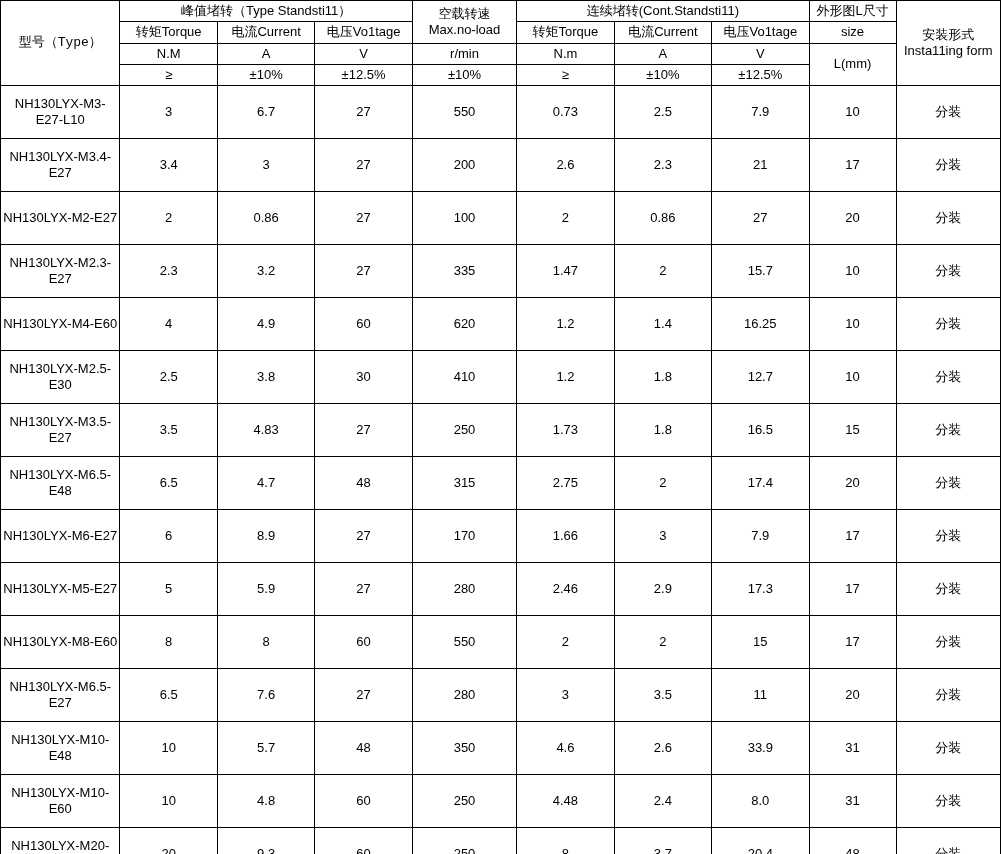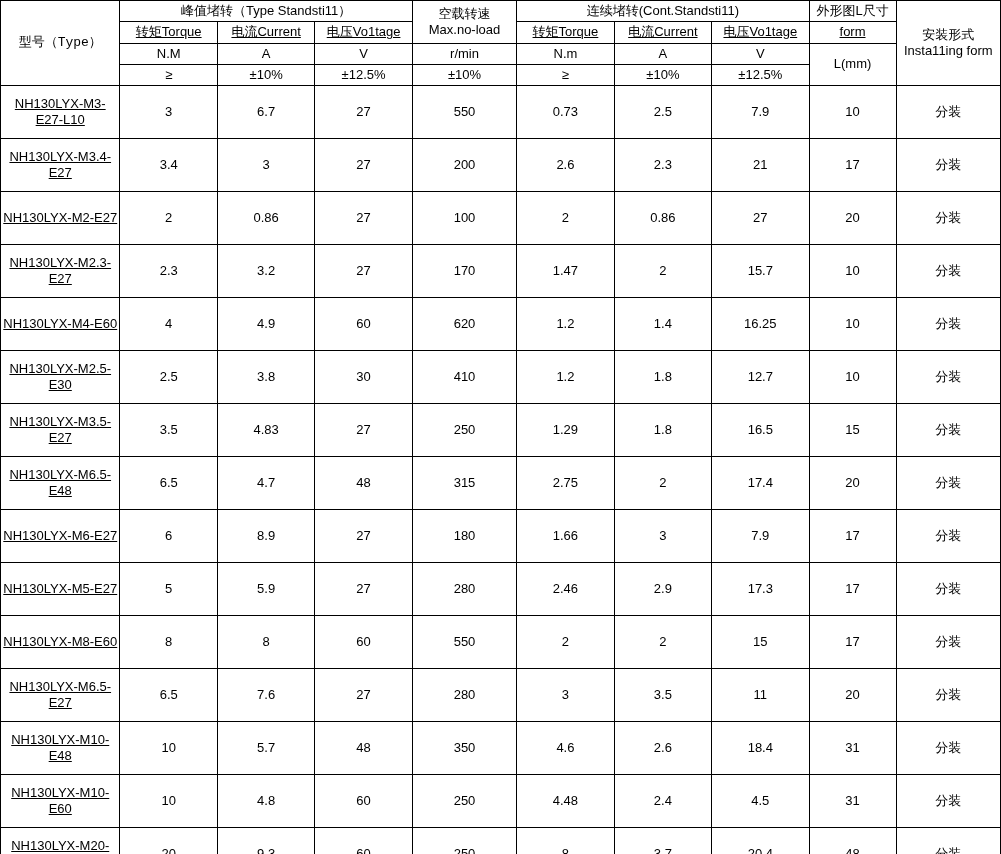--- a/index.html
+++ b/index.html
@@ -38,21 +38,20 @@
   col.c-size   { width: 75px; }
   col.c-inst   { width: 90px; }
 
   .grp-head {
     font-size: 13px;
     padding: 4px 2px;
   }
   .sub-head {
     font-size: 12.5px;
     padding: 3px 1px;
-    text-decoration: underline;
   }
   .unit-head {
     font-size: 12.5px;
     padding: 2px 1px;
   }
   .tol-head {
     font-size: 12.5px;
     padding: 2px 1px;
   }
   .type-head {
@@ -67,21 +66,20 @@
     font-size: 12.5px;
     line-height: 1.3;
     white-space: pre-line;
   }
   .type-cell {
     font-size: 13px;
     text-align: left;
     padding-left: 4px;
     padding-right: 2px;
     line-height: 1.3;
-    text-decoration: underline;
   }
   .data-cell {
     font-size: 13px;
     height: 48px;
   }
 </style>
 </head>
 <body>
 
 <table id="spec-table">
@@ -109,21 +107,21 @@
 Insta11ing
 form</td>
     </tr>
     <tr>
       <td class="sub-head">转矩Torque</td>
       <td class="sub-head">电流Current</td>
       <td class="sub-head">电压Vo1tage</td>
       <td class="sub-head">转矩Torque</td>
       <td class="sub-head">电流Current</td>
       <td class="sub-head">电压Vo1tage</td>
-      <td class="sub-head">form</td>
+      <td class="sub-head">size</td>
     </tr>
     <tr>
       <td class="unit-head">N.M</td>
       <td class="unit-head">A</td>
       <td class="unit-head">V</td>
       <td class="unit-head">r/min</td>
       <td class="unit-head">N.m</td>
       <td class="unit-head">A</td>
       <td class="unit-head">V</td>
       <td rowspan="2" class="unit-head">L(mm)</td>
@@ -173,21 +171,21 @@
         <td class="data-cell">0.86</td>
         <td class="data-cell">27</td>
         <td class="data-cell">20</td>
         <td class="data-cell">分装</td>
       </tr>
       <tr>
         <td class="type-cell">NH130LYX-M2.3-E27</td>
         <td class="data-cell">2.3</td>
         <td class="data-cell">3.2</td>
         <td class="data-cell">27</td>
-        <td class="data-cell">170</td>
+        <td class="data-cell">335</td>
         <td class="data-cell">1.47</td>
         <td class="data-cell">2</td>
         <td class="data-cell">15.7</td>
         <td class="data-cell">10</td>
         <td class="data-cell">分装</td>
       </tr>
       <tr>
         <td class="type-cell">NH130LYX-M4-E60</td>
         <td class="data-cell">4</td>
         <td class="data-cell">4.9</td>
@@ -210,21 +208,21 @@
         <td class="data-cell">12.7</td>
         <td class="data-cell">10</td>
         <td class="data-cell">分装</td>
       </tr>
       <tr>
         <td class="type-cell">NH130LYX-M3.5-E27</td>
         <td class="data-cell">3.5</td>
         <td class="data-cell">4.83</td>
         <td class="data-cell">27</td>
         <td class="data-cell">250</td>
-        <td class="data-cell">1.29</td>
+        <td class="data-cell">1.73</td>
         <td class="data-cell">1.8</td>
         <td class="data-cell">16.5</td>
         <td class="data-cell">15</td>
         <td class="data-cell">分装</td>
       </tr>
       <tr>
         <td class="type-cell">NH130LYX-M6.5-E48</td>
         <td class="data-cell">6.5</td>
         <td class="data-cell">4.7</td>
         <td class="data-cell">48</td>
@@ -233,21 +231,21 @@
         <td class="data-cell">2</td>
         <td class="data-cell">17.4</td>
         <td class="data-cell">20</td>
         <td class="data-cell">分装</td>
       </tr>
       <tr>
         <td class="type-cell">NH130LYX-M6-E27</td>
         <td class="data-cell">6</td>
         <td class="data-cell">8.9</td>
         <td class="data-cell">27</td>
-        <td class="data-cell">180</td>
+        <td class="data-cell">170</td>
         <td class="data-cell">1.66</td>
         <td class="data-cell">3</td>
         <td class="data-cell">7.9</td>
         <td class="data-cell">17</td>
         <td class="data-cell">分装</td>
       </tr>
       <tr>
         <td class="type-cell">NH130LYX-M5-E27</td>
         <td class="data-cell">5</td>
         <td class="data-cell">5.9</td>
@@ -284,33 +282,33 @@
         <td class="data-cell">分装</td>
       </tr>
       <tr>
         <td class="type-cell">NH130LYX-M10-E48</td>
         <td class="data-cell">10</td>
         <td class="data-cell">5.7</td>
         <td class="data-cell">48</td>
         <td class="data-cell">350</td>
         <td class="data-cell">4.6</td>
         <td class="data-cell">2.6</td>
-        <td class="data-cell">18.4</td>
+        <td class="data-cell">33.9</td>
         <td class="data-cell">31</td>
         <td class="data-cell">分装</td>
       </tr>
       <tr>
         <td class="type-cell">NH130LYX-M10-E60</td>
         <td class="data-cell">10</td>
         <td class="data-cell">4.8</td>
         <td class="data-cell">60</td>
         <td class="data-cell">250</td>
         <td class="data-cell">4.48</td>
         <td class="data-cell">2.4</td>
-        <td class="data-cell">4.5</td>
+        <td class="data-cell">8.0</td>
         <td class="data-cell">31</td>
         <td class="data-cell">分装</td>
       </tr>
       <tr>
         <td class="type-cell">NH130LYX-M20-E60</td>
         <td class="data-cell">20</td>
         <td class="data-cell">9.3</td>
         <td class="data-cell">60</td>
         <td class="data-cell">250</td>
         <td class="data-cell">8</td>

